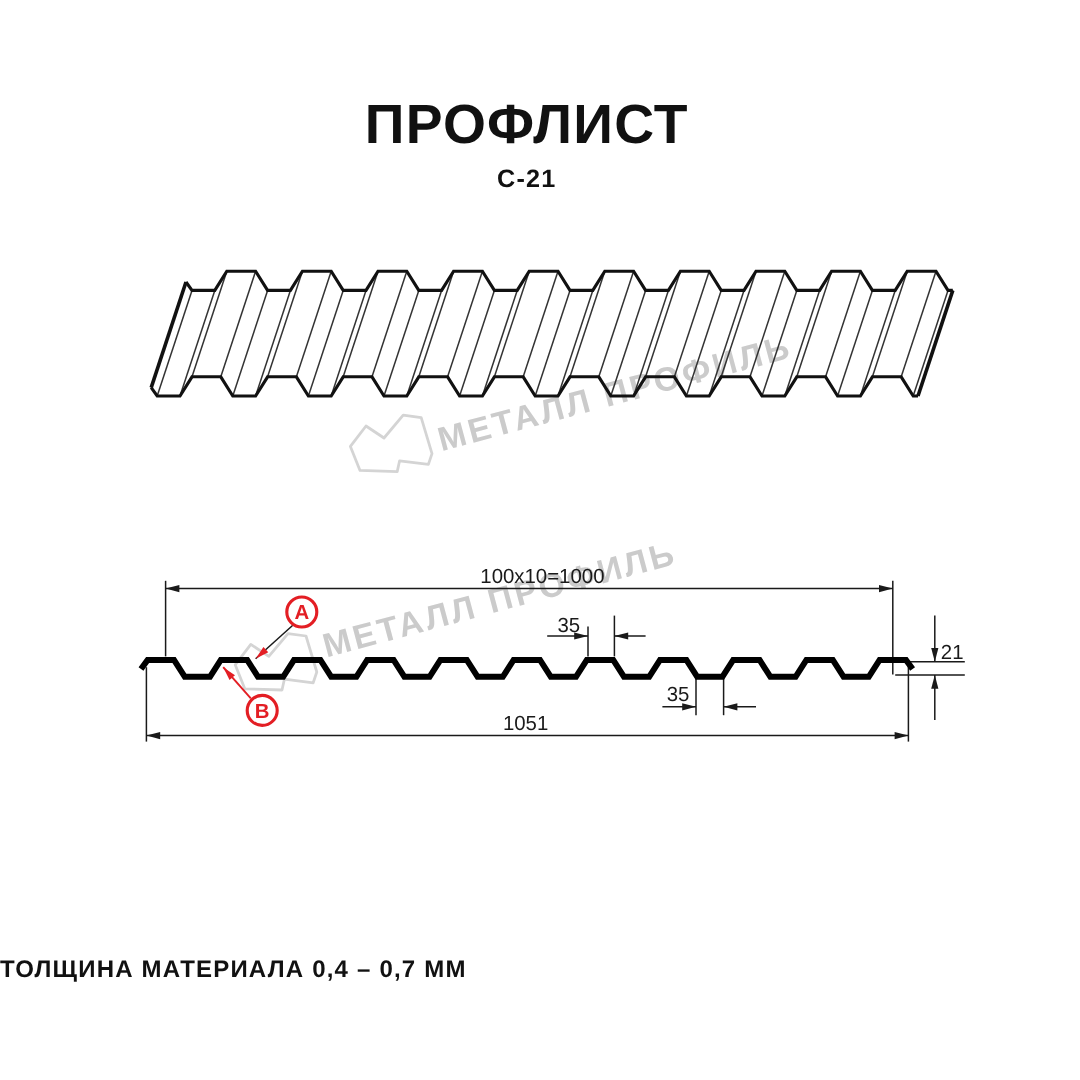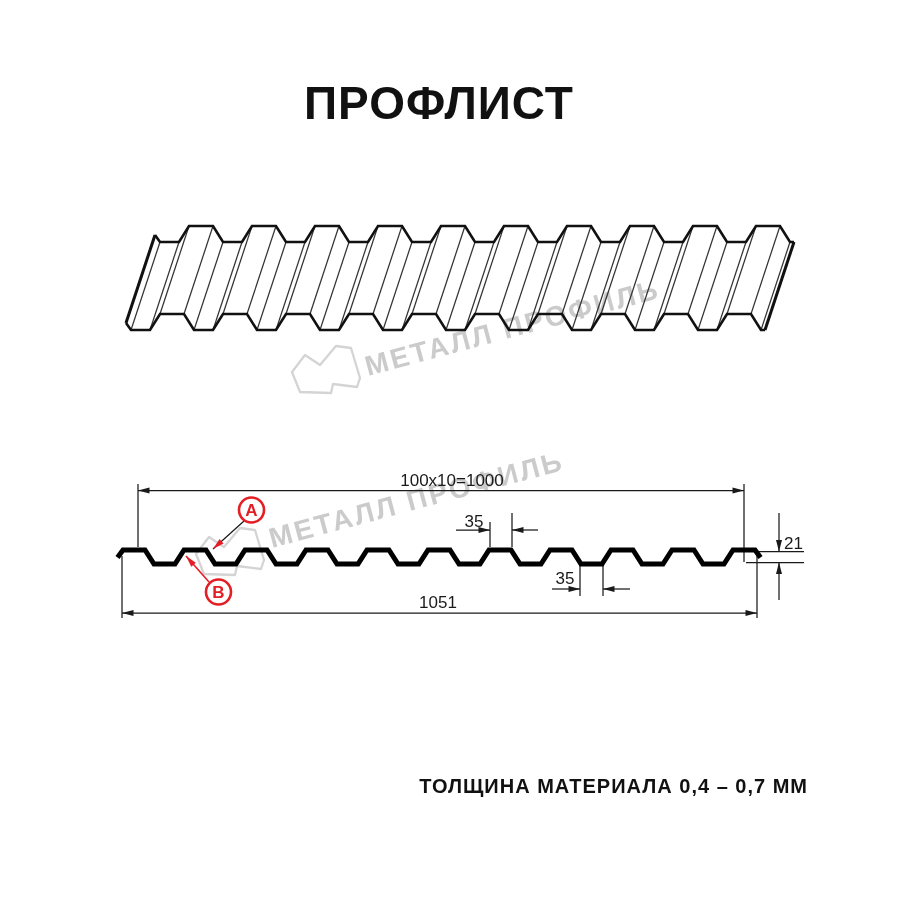--- a/index.html
+++ b/index.html
@@ -2,35 +2,36 @@
 <html><head>
 <meta charset="utf-8">
 <style>
   html,body{margin:0;padding:0;background:#fff;}
   .page{position:relative;width:900px;height:900px;background:#fff;overflow:hidden;
         font-family:"Liberation Sans", sans-serif;}
   .header{position:absolute;top:76px;left:0;width:878px;text-align:center;}
   .title{margin:0;font-size:46px;font-weight:900;letter-spacing:1px;color:#111;
          font-family:"Liberation Sans", sans-serif;}
   .subtitle{margin:8px 0 0 0;font-size:21px;font-weight:700;letter-spacing:1px;color:#111;}
-  .footer{position:absolute;top:775px;left:0;width:808px;text-align:right;
+  .footer{position:absolute;top:797px;left:0;width:808px;text-align:left;
           font-size:20px;font-weight:700;letter-spacing:1px;color:#111;}
   svg{position:absolute;left:0;top:0;}
   .dimtext{font-family:"Liberation Sans", sans-serif;font-size:17px;fill:#1a1a1a;}
   .callout-letter{font-family:"Liberation Sans", sans-serif;font-size:17px;font-weight:700;}
   .wmtext{font-family:"Liberation Sans", sans-serif;font-size:28px;font-weight:700;
           letter-spacing:2.5px;}
 </style>
 </head>
 <body>
 
 <div class="page">
 
   <div class="header">
     <h1 class="title">ПРОФЛИСТ</h1>
+    <div class="subtitle">С-21</div>
   </div>
 
   <svg width="900" height="900" viewBox="0 0 900 900">
 
     <g>
       <polygon points="292,372 305,355 320,365 336,346 351,348 360,378 357,387 333,384 331,393 300,392" fill="none" stroke="#d4d4d4" stroke-width="2.3" stroke-linejoin="round"></polygon>
       <text class="wmtext" transform="translate(368 376) rotate(-15)" fill="#cbcbcb">МЕТАЛЛ ПРОФИЛЬ</text>
     </g>
 
     <g>

